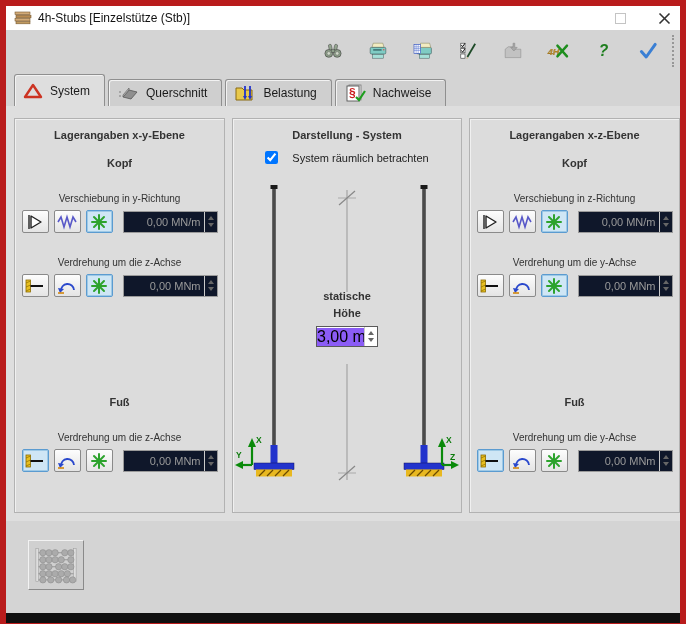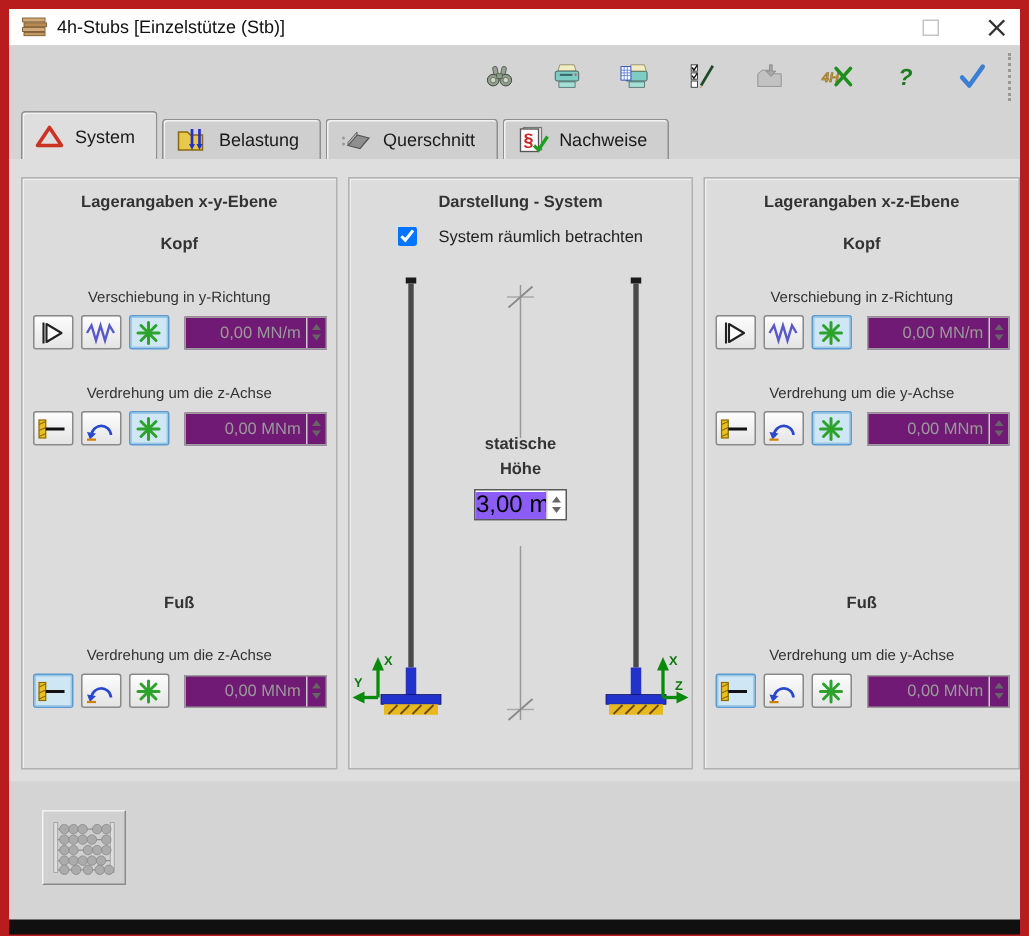--- a/index.html
+++ b/index.html
@@ -29,21 +29,21 @@
   .panel{background:#dcdcdc;border:1px solid #b2b2b2;box-shadow:1px 1px 0 #f0f0f0 inset;display:flex;flex-direction:column;align-items:center;padding:10px 6px 14px 6px;}
   .panel-side{width:211px;}
   .panel-mid{width:230px;position:relative;}
   .p-title{font-size:11px;font-weight:bold;color:#333;margin-bottom:2px;}
   .sec-label{font-size:11px;font-weight:bold;color:#333;margin-top:14px;}
   .row-label{font-size:10px;font-weight:normal;color:#333;margin-top:24px;}
   .ctl-row{display:flex;align-items:center;gap:5px;margin-top:6px;}
   .sbtn{width:27px;height:23px;border:1px solid #8a8a8a;border-radius:2px;background:linear-gradient(#fdfdfd,#e4e4e4);display:flex;align-items:center;justify-content:center;padding:0;cursor:pointer;}
   .sbtn.selected{background:#cfe6f5;border:1px solid #5b9bd0;box-shadow:inset 0 0 0 1px #9ec9e6;}
   .bicon{width:22px;height:18px;display:block;}
-  .num-field{display:flex;align-items:center;border:1px solid #9a9a9a;background:#701a75;height:22px;width:95px;margin-left:5px;}
+  .num-field{display:flex;align-items:center;border:1px solid #9a9a9a;background:#0f172a;height:22px;width:95px;margin-left:5px;}
   .num-field input{flex:1;min-width:0;border:none;background:transparent;color:#9a9a9a;font-size:11px;text-align:right;padding:0 3px 0 0;outline:none;}
   .spin{width:13px;height:100%;display:flex;flex-direction:column;align-items:center;justify-content:center;gap:3px;border-left:1px solid #c9c9c9;cursor:pointer;}
   .t-up{width:0;height:0;border-left:3px solid transparent;border-right:3px solid transparent;border-bottom:4px solid #666;}
   .t-down{width:0;height:0;border-left:3px solid transparent;border-right:3px solid transparent;border-top:4px solid #666;}
   .spacer{flex:1;}
 
   
   .chk-row{display:flex;align-items:center;gap:14px;margin-top:8px;}
   .chk-row input{width:13px;height:13px;margin:0;}
   .chk-label{font-size:11px;color:#222;}
@@ -198,38 +198,38 @@
 
   <div class="tabbar">
     <div class="tab active">
       <svg width="20" height="18" viewBox="0 0 20 18">
         <polygon points="10,3 18,15 2,15" fill="none" stroke="#cc3322" stroke-width="2.4" stroke-linejoin="round"></polygon>
       </svg>
       <span class="tab-label">System</span>
     </div>
     <div class="tab">
       <svg width="22" height="18" viewBox="0 0 22 18">
+        <circle cx="3" cy="8" r="1" fill="#999"></circle>
+          <circle cx="3" cy="12" r="1" fill="#999"></circle>
+        <polygon points="6,13 12,6 20,8 14,15" fill="#8f8f8f" stroke="#555" stroke-width="0.8"></polygon>
+        <polygon points="6,13 12,6 12,4 6,11" fill="#b5b5b5" stroke="#555" stroke-width="0.6"></polygon>
+      </svg>
+      <span class="tab-label">Querschnitt</span>
+    </div>
+    <div class="tab">
+      <svg width="22" height="18" viewBox="0 0 22 18">
         <polygon points="2,4 8,4 10,6 18,6 18,16 2,16" fill="#e8c84a" stroke="#8a6a10" stroke-width="1"></polygon>
         <g stroke="#2233cc" stroke-width="1.8" fill="none">
           <line x1="11" y1="2" x2="11" y2="13"></line>
             <line x1="16" y1="2" x2="16" y2="13"></line>
         </g>
         <polygon points="9,12 13,12 11,16" fill="#2233cc"></polygon>
         <polygon points="14,12 18,12 16,16" fill="#2233cc"></polygon>
       </svg>
       <span class="tab-label">Belastung</span>
-    </div>
-    <div class="tab">
-      <svg width="22" height="18" viewBox="0 0 22 18">
-        <circle cx="3" cy="8" r="1" fill="#999"></circle>
-          <circle cx="3" cy="12" r="1" fill="#999"></circle>
-        <polygon points="6,13 12,6 20,8 14,15" fill="#8f8f8f" stroke="#555" stroke-width="0.8"></polygon>
-        <polygon points="6,13 12,6 12,4 6,11" fill="#b5b5b5" stroke="#555" stroke-width="0.6"></polygon>
-      </svg>
-      <span class="tab-label">Querschnitt</span>
     </div>
     <div class="tab">
       <svg width="22" height="18" viewBox="0 0 22 18">
         <rect x="5" y="1" width="12" height="15" fill="#e8e8e8" stroke="#777" stroke-width="0.8"></rect>
         <rect x="3" y="2" width="12" height="15" fill="#ffffff" stroke="#555" stroke-width="0.9"></rect>
         <text x="5" y="13" font-size="12" font-weight="bold" font-family="Liberation Serif, serif" fill="#cc2222">§</text>
         <polyline points="12,13 15,16 21,7" fill="none" stroke="#1e9e1e" stroke-width="2.2"></polyline>
       </svg>
       <span class="tab-label">Nachweise</span>
     </div>

